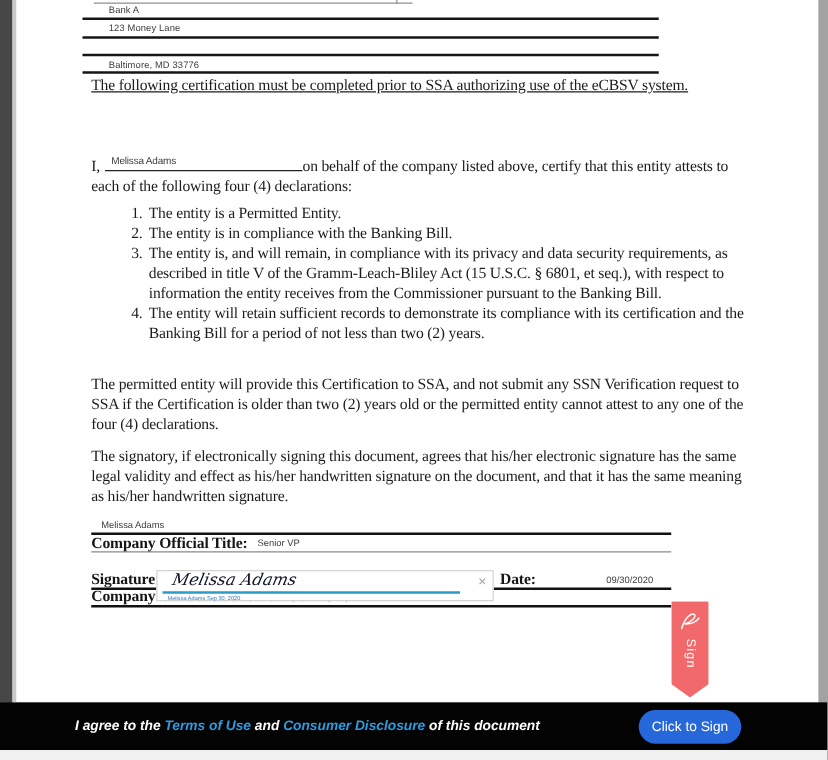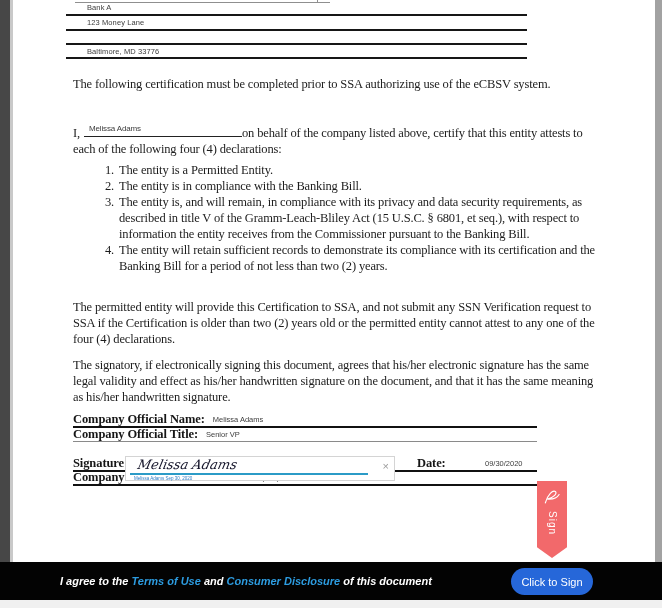--- a/index.html
+++ b/index.html
@@ -49,21 +49,21 @@
     font-size:12.5px; color:#161616; letter-spacing:-0.1px; line-height:14px;
   }
   .fvalue {
     font-size:7.5px; color:#3c3c3c; margin:0 0 2px 8px; line-height:9px;
     white-space:nowrap;
   }
   .row1 { top:414px; height:14px; border-bottom:2px solid #111; }
   .row2 { top:429px; height:13px; border-bottom:1px solid #8a8a8a; }
   .row3 { top:444px; height:14px; border-bottom:2px solid #111;margin-top:28px; }
   .row4 { top:458px; height:14px; border-bottom:2px solid #111; }
-  .date-label { position:absolute; left:344px; bottom:0; }
+  .date-label { position:absolute; left:327px; bottom:0; }
   .date-value { position:absolute; left:364px; bottom:2px;padding-left:48px; }
   
   .sig-box {
     position:absolute; left:112px; top:456px; width:270px; height:25px;
     background:#fff; border:1px solid #d4d4d4; box-sizing:border-box; z-index:2;
   }
   .sig-script {
     position:absolute; left:12px; top:0px;
     font-family:"DejaVu Serif",serif; font-style:italic; font-size:13px;
     color:#14142a; transform:skewX(-12deg); white-space:nowrap;
@@ -124,38 +124,37 @@
   <div class="hline-thin" style="left:304px;top:0;width:1px;height:3px;"></div>
 
   <div class="hfield" style="left:74px;top:3px;">Bank A</div>
   <div class="hline" style="left:53px;top:14px;width:461px;height:2px;"></div>
   <div class="hfield" style="left:74px;top:18px;">123 Money Lane</div>
   <div class="hline" style="left:53px;top:29px;width:461px;height:2px;"></div>
   <div class="hline" style="left:53px;top:43px;width:461px;height:2px;"></div>
   <div class="hfield" style="left:74px;top:47px;">Baltimore, MD 33776</div>
   <div class="hline" style="left:53px;top:57px;width:461px;height:2px;"></div>
 
-  <div class="doc-serif" style="top:76px;">The following certification must be completed prior to SSA authorizing use of the eCBSV system.</div>
+  <div class="doc-serif" style="top:60px;text-decoration:underline;">The following certification must be completed prior to SSA authorizing use of the eCBSV system.</div>
 
   <div class="doc-serif" style="top:123px;"><span>I,</span><span class="fill-field"><span class="fill-value">Melissa Adams</span></span><span>on behalf of the company listed above, certify that this entity attests to each of the following four (4) declarations:</span></div>
 
   <div class="doc-serif" style="top:162px;">
     <ol class="decl">
       <li>The entity is a Permitted Entity.</li>
       <li>The entity is in compliance with the Banking Bill.</li>
       <li>The entity is, and will remain, in compliance with its privacy and data security requirements, as described in title V of the Gramm-Leach-Bliley Act (15 U.S.C. § 6801, et seq.), with respect to information the entity receives from the Commissioner pursuant to the Banking Bill.</li>
       <li>The entity will retain sufficient records to demonstrate its compliance with its certification and the Banking Bill for a period of not less than two (2) years.</li>
     </ol>
   </div>
 
   <div class="doc-serif" style="top:299px;">The permitted entity will provide this Certification to SSA, and not submit any SSN Verification request to SSA if the Certification is older than two (2) years old or the permitted entity cannot attest to any one of the four (4) declarations.</div>
   <div class="doc-serif" style="top:357px;">The signatory, if electronically signing this document, agrees that his/her electronic signature has the same legal validity and effect as his/her handwritten signature on the document, and that it has the same meaning as his/her handwritten signature.</div>
 
   <div class="frow row1">
-    <span class="flabel">Company Official Name:</span>
     <span class="fvalue">Melissa Adams</span>
   </div>
   <div class="frow row2">
     <span class="flabel">Company Official Title:</span>
     <span class="fvalue">Senior VP</span>
   </div>
   <div class="frow row3">
     <span class="flabel">Company Official Phone Number:</span>
     <span class="fvalue">(667) 554-6622</span>
   </div>

